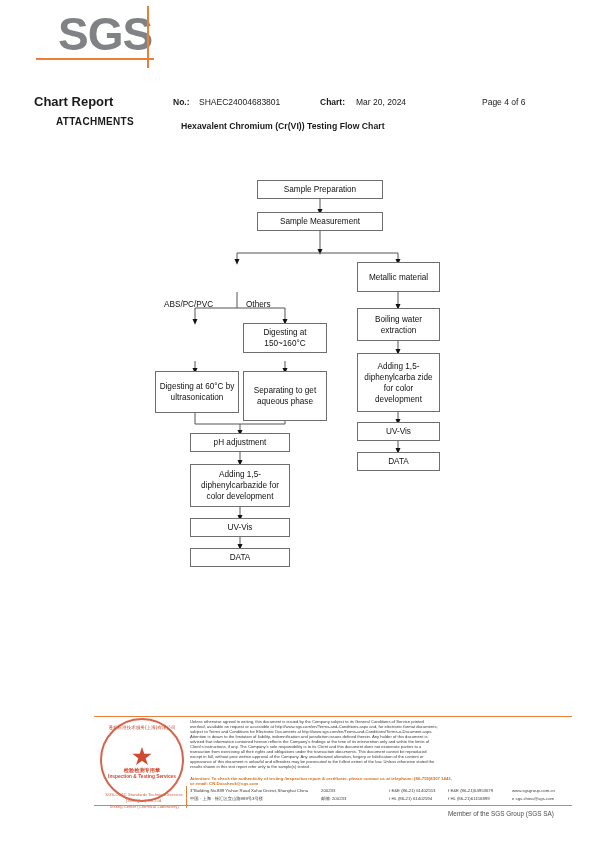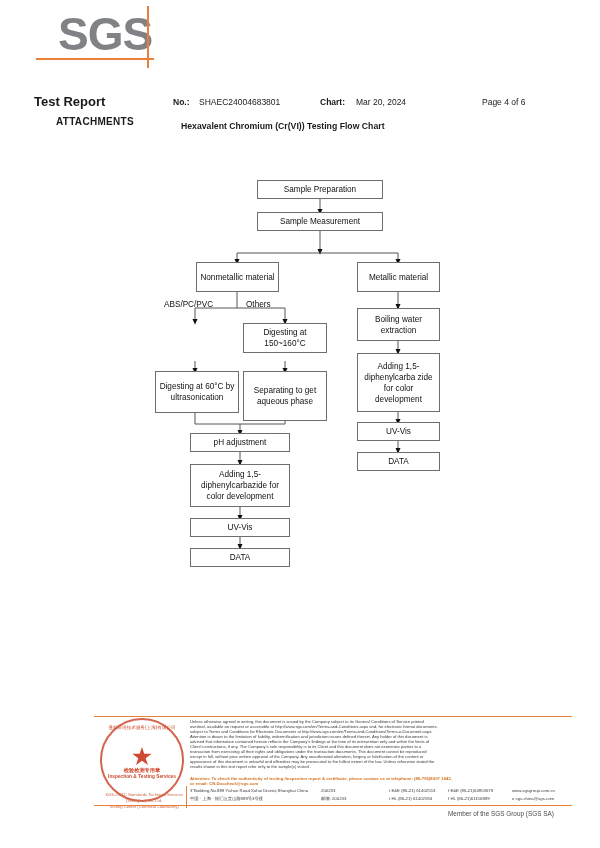--- a/index.html
+++ b/index.html
@@ -292,21 +292,21 @@
 <body>
 
 <div id="page">
 
   <div class="logo-wrap">
     <div class="logo-text">SGS</div>
     <div class="logo-vline"></div>
     <div class="logo-hline"></div>
   </div>
 
-  <div class="hdr-title">Test Report</div>
+  <div class="hdr-title">Chart Report</div>
   <div class="hdr-sub">ATTACHMENTS</div>
   <div class="hdr-nolabel">No.:</div>
   <div class="hdr-novalue">SHAEC24004683801</div>
   <div class="hdr-datelabel">Chart:</div>
   <div class="hdr-datevalue">Mar 20, 2024</div>
   <div class="hdr-page">Page 4 of 6</div>
   <div class="chart-caption">Hexavalent Chromium (Cr(VI)) Testing Flow Chart</div>
 
   <div class="fc">
 
@@ -354,21 +354,20 @@
         <line x1="398" y1="412" x2="398" y2="422" marker-end="url(#ar)"></line>
 
         <line x1="398" y1="441" x2="398" y2="451" marker-end="url(#ar)"></line>
       </g>
     </svg>
 
     <div class="node" style="left:257px; top:180px; width:126px; height:19px;">Sample Preparation</div>
 
     <div class="node" style="left:257px; top:212px; width:126px; height:19px;">Sample Measurement</div>
 
-    <div class="node" style="left:196px; top:262px; width:83px; height:30px;">Nonmetallic material</div>
 
     <div class="node" style="left:357px; top:262px; width:83px; height:30px;">Metallic material</div>
 
     <div class="edge-label" style="left:164px; top:300px;">ABS/PC/PVC</div>
     <div class="edge-label" style="left:246px; top:300px;">Others</div>
 
 
     <div class="node" style="left:243px; top:323px; width:84px; height:30px;">Digesting at 150~160°C</div>
 
     <div class="node" style="left:155px; top:371px; width:84px; height:42px;">Digesting at 60°C by ultrasonication</div>

